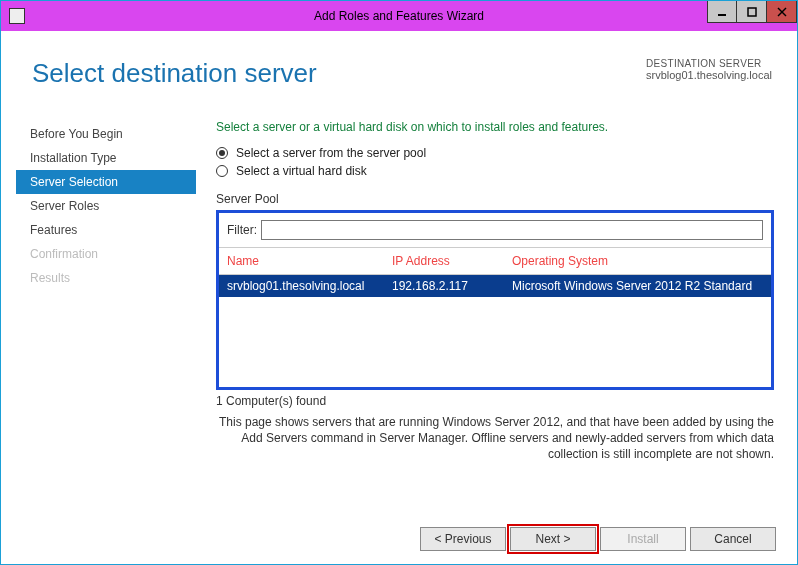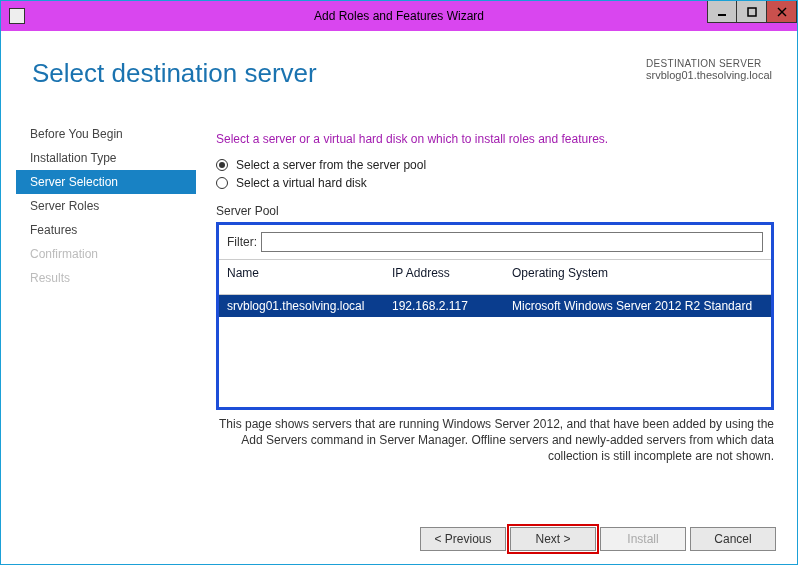--- a/index.html
+++ b/index.html
@@ -21,34 +21,34 @@
   .dest-block { position: absolute; top: 26px; right: 24px; text-align: left; font-size: 10px; color: #555; }
   .dest-block .dest-label { letter-spacing: 0.3px; }
   .dest-block .dest-value { font-size: 11px; color: #555; }
 
   .sidebar { position: absolute; top: 90px; left: 14px; width: 180px; }
   .side-item { padding: 5px 14px; font-size: 12px; color: #444; cursor: pointer; }
   .side-item.disabled { color: #bcbcbc; cursor: default; }
   .side-item.active { background: #1882c4; color: #fff; }
 
   .main-area { position: absolute; top: 88px; left: 214px; right: 22px; }
-  .instruction { font-size: 12px; color: #a21caf; margin-bottom: 12px; margin-top: 12px; }
+  .instruction { font-size: 12px; color: #15803d; margin-bottom: 12px; }
 
   .radio-row { display: flex; align-items: center; font-size: 12px; color: #222; margin: 4px 0; }
   .radio { width: 12px; height: 12px; border: 1px solid #333; border-radius: 50%; margin-right: 8px; position: relative; background:#fff; }
   .radio.checked::after { content:""; position:absolute; top:2px; left:2px; width:6px; height:6px; border-radius:50%; background:#333; }
 
   .server-pool-label { margin-top: 14px; font-size: 12px; color: #333; }
 
   .pool-box { border: 3px solid #1d4ed8; margin-top: 4px; }
   .filter-bar { display:flex; align-items:center; padding:7px 8px; border-bottom:1px solid #ccc; font-size:12px; }
   .filter-bar label { margin-right:4px; color:#333; }
   .filter-input { flex:1; height:20px; border:1px solid #777; padding:0 3px; font-size:12px; }
 
-  .table-head { display:flex; font-size:12px; color:#0f172a; padding:6px 8px 14px 8px; border-bottom:1px solid #ccc; }
+  .table-head { display:flex; font-size:12px; color:#ef4444; padding:6px 8px 6px 8px; border-bottom:1px solid #ccc; }
   .col-name  { width: 165px; }
   .col-ip    { width: 120px; }
   .col-os    { flex: 1; }
 
   .table-body { height: 112px; background:#fff; }
   .row { display:flex; font-size:12px; padding:4px 8px; color:#fff; background:#0a3d8e; }
   .row .col-name  { width:165px; }
   .row .col-ip    { width:120px; }
   .row .col-os    { flex:1; }
 
@@ -133,20 +133,21 @@
         </div>
         <div class="table-body">
           <div class="row">
             <div class="col-name">srvblog01.thesolving.local</div>
             <div class="col-ip">192.168.2.117</div>
             <div class="col-os">Microsoft Windows Server 2012 R2 Standard</div>
           </div>
         </div>
       </div>
 
+      <div class="found-label">1 Computer(s) found</div>
       <div class="footnote">This page shows servers that are running Windows Server 2012, and that have been added by using the Add Servers command in Server Manager. Offline servers and newly-added servers from which data collection is still incomplete are not shown.</div>
     </div>
 
     <div class="button-bar">
       <div class="btn">&lt; Previous</div>
       <div class="btn highlight">Next &gt;</div>
       <div class="btn disabled">Install</div>
       <div class="btn">Cancel</div>
     </div>
 

